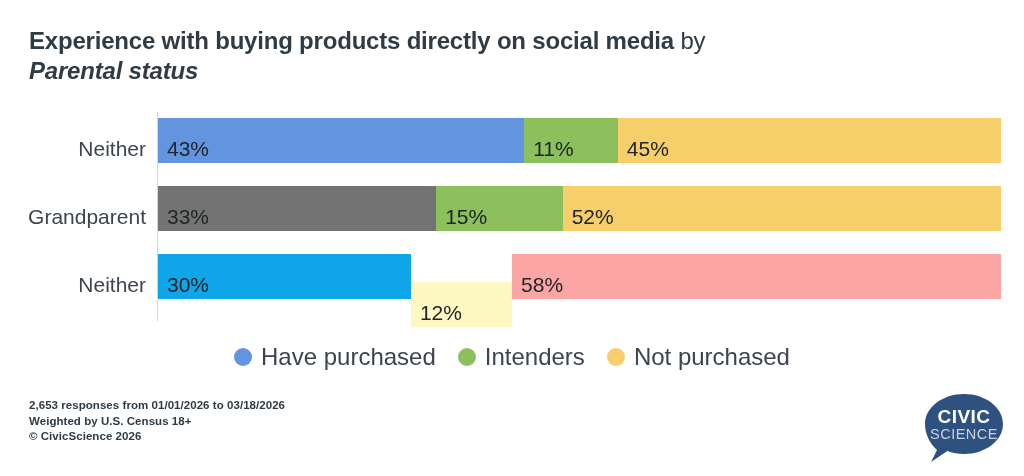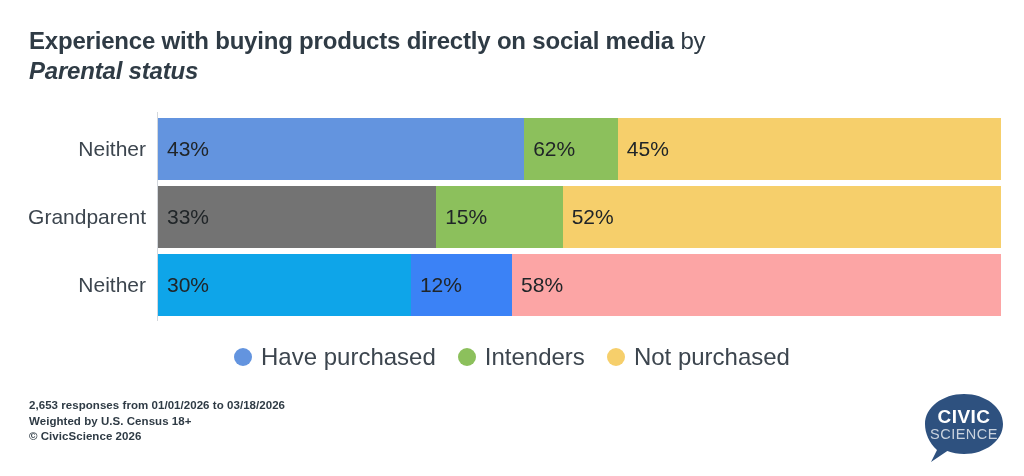--- a/index.html
+++ b/index.html
@@ -69,21 +69,21 @@
     top: 0;
     height: 62px;
     line-height: 62px;
     padding-right: 12px;
     white-space: nowrap;
     font-size: 21px;
     color: #3c454e;
   }
 
   .seg {
-    height: 62px;
+    height: 45px;
     position: relative;
     box-sizing: border-box;
     padding-left: 44px;
   }
   .seg-label {
     position: absolute;
     left: 9px;
     top: 0;
     height: 62px;
     line-height: 62px;
@@ -153,21 +153,21 @@
 
 <div class="plot">
   <div class="axis-line"></div>
   <div class="rows" id="rows-container">
       <div class="bar-row">
         <div class="cat-label">Neither</div>
         <div class="seg" style="width: 43.4343%; background: rgb(99, 148, 223);">
           <span class="seg-label">43%</span>
         </div>
         <div class="seg" style="width: 11.1111%; background: rgb(140, 192, 92);">
-          <span class="seg-label">62%</span>
+          <span class="seg-label">11%</span>
         </div>
         <div class="seg" style="width: 45.4545%; background: rgb(246, 207, 107);">
           <span class="seg-label">45%</span>
         </div>
       </div>
       <div class="bar-row">
         <div class="cat-label">Grandparent</div>
         <div class="seg" style="width: 33%; background: #737373;">
           <span class="seg-label">33%</span>
         </div>
@@ -176,21 +176,21 @@
         </div>
         <div class="seg" style="width: 52%; background: rgb(246, 207, 107);">
           <span class="seg-label">52%</span>
         </div>
       </div>
       <div class="bar-row">
         <div class="cat-label">Neither</div>
         <div class="seg" style="width: 30%; background: #0ea5e9;">
           <span class="seg-label">30%</span>
         </div>
-        <div class="seg" style="width: 12%; background: #3b82f6;">
+        <div class="seg" style="width: 12%; background: #fef9c3; margin-top: 28px;">
           <span class="seg-label">12%</span>
         </div>
         <div class="seg" style="width: 58%; background: #fca5a5;">
           <span class="seg-label">58%</span>
         </div>
       </div>
     </div>
 </div>
 
 <div class="legend" id="legend-container">

